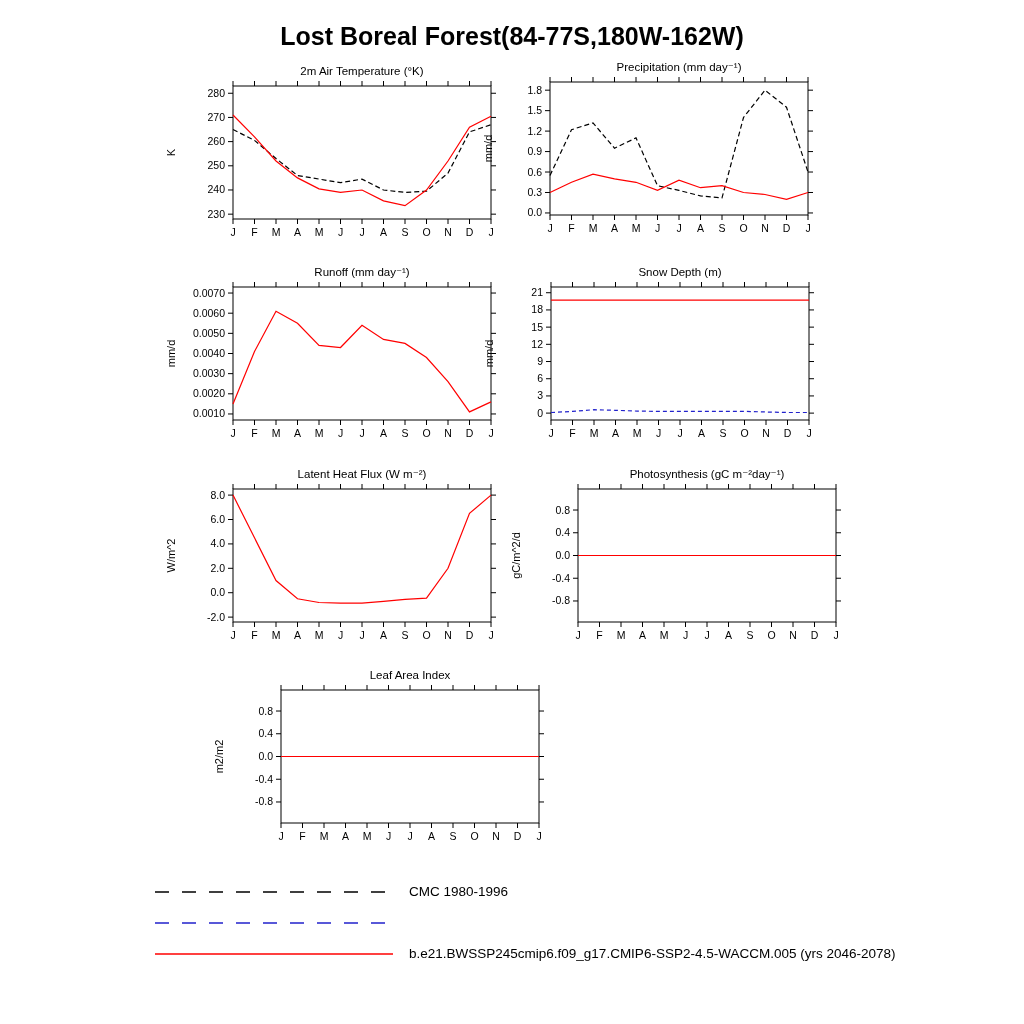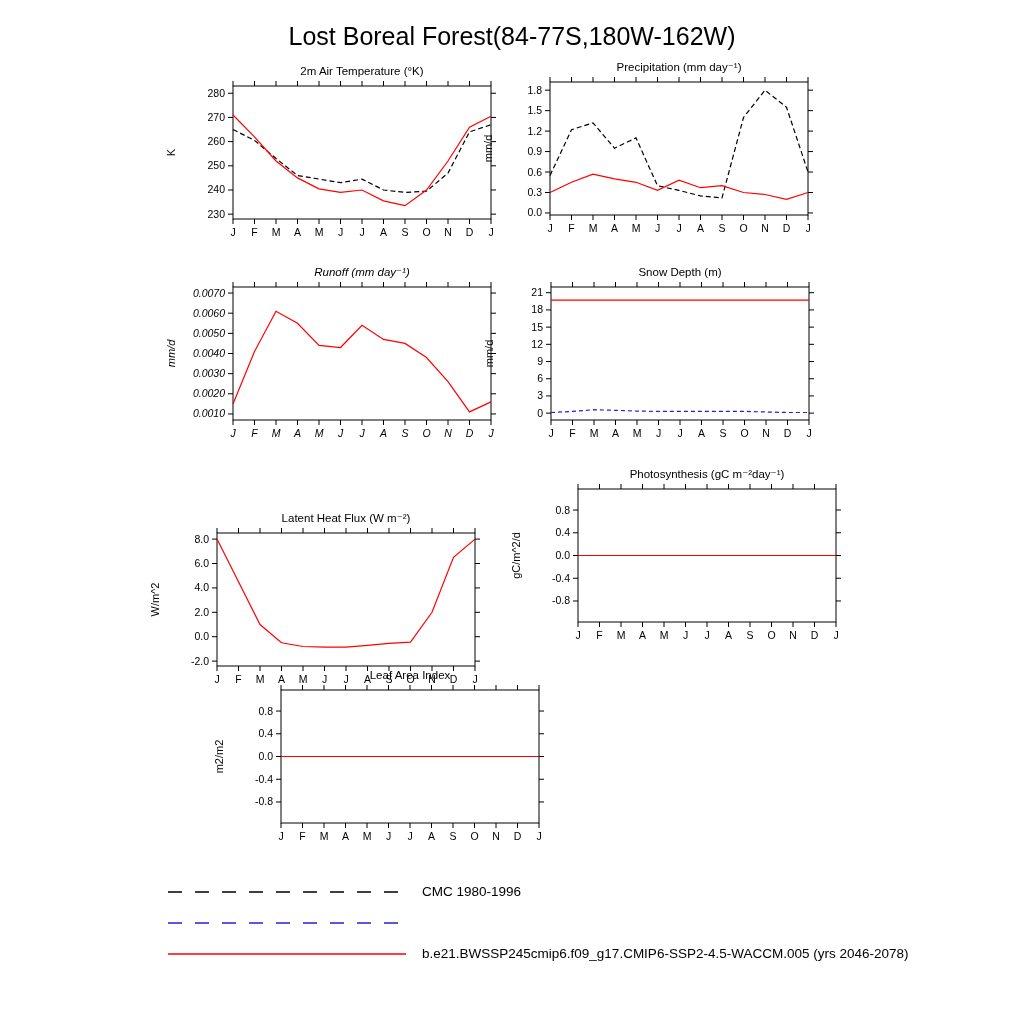--- a/index.html
+++ b/index.html
@@ -3,32 +3,32 @@
 <meta charset="utf-8">
 <style>
   html,body{margin:0;padding:0;}
   body{
     width:1024px;height:1024px;background:#ffffff;position:relative;
     font-family:"Liberation Sans","DejaVu Sans",sans-serif;color:#000;
   }
   .figure{position:absolute;inset:0;}
   .fig-title{
     position:absolute;top:22px;left:0;width:100%;text-align:center;
-    font-size:25px;font-weight:400;margin:0;
+    font-size:25px;font-weight:700;margin:0;
   }
   .panel{position:absolute;width:345px;height:215px;}
   .p0{left:160px;top:60px;}
   .p1{left:477px;top:56px;}
-  .p2{left:160px;top:261px;font-style:italic;}
+  .p2{left:160px;top:261px;}
   .p3{left:478px;top:261px;}
-  .p4{left:144px;top:463px;margin-top:44px;}
+  .p4{left:160px;top:463px;}
   .p5{left:505px;top:463px;}
   .p6{left:160px;top:664px;margin-left:48px;}
   svg text{font-family:"Liberation Sans","DejaVu Sans",sans-serif;fill:#000;}
-  .legend{position:absolute;left:168px;top:876px;}
+  .legend{position:absolute;left:155px;top:876px;}
   .legend-row{display:flex;align-items:center;height:31px;}
   .legend-row svg{flex:0 0 auto;display:block;}
   .legend-label{margin-left:16px;font-size:13.5px;white-space:nowrap;}
 </style>
 </head>
 <body>
 
 <div class="figure">
   <h1 class="fig-title">Lost Boreal Forest(84-77S,180W-162W)</h1>
 

